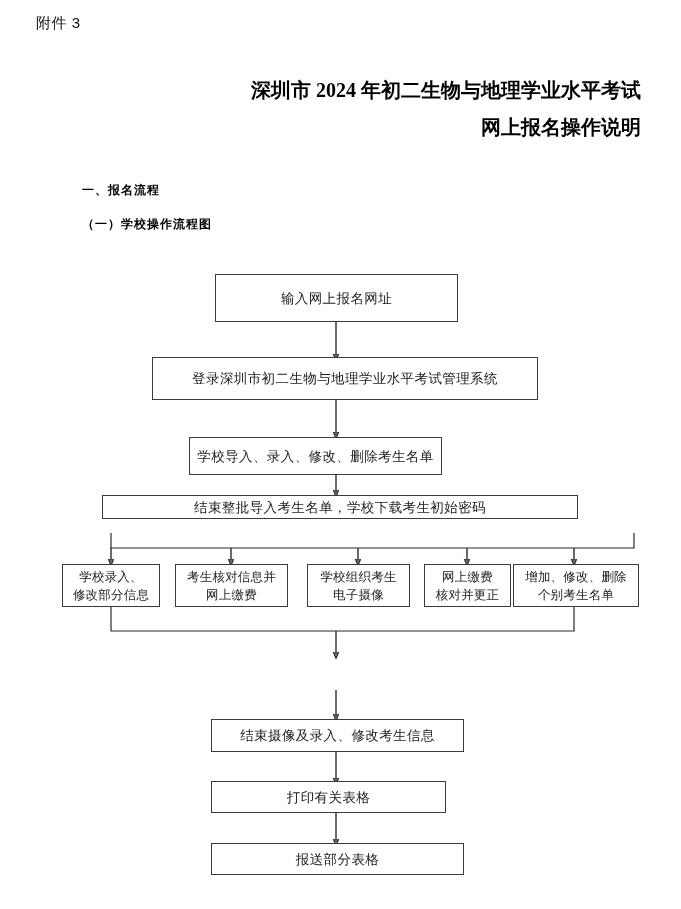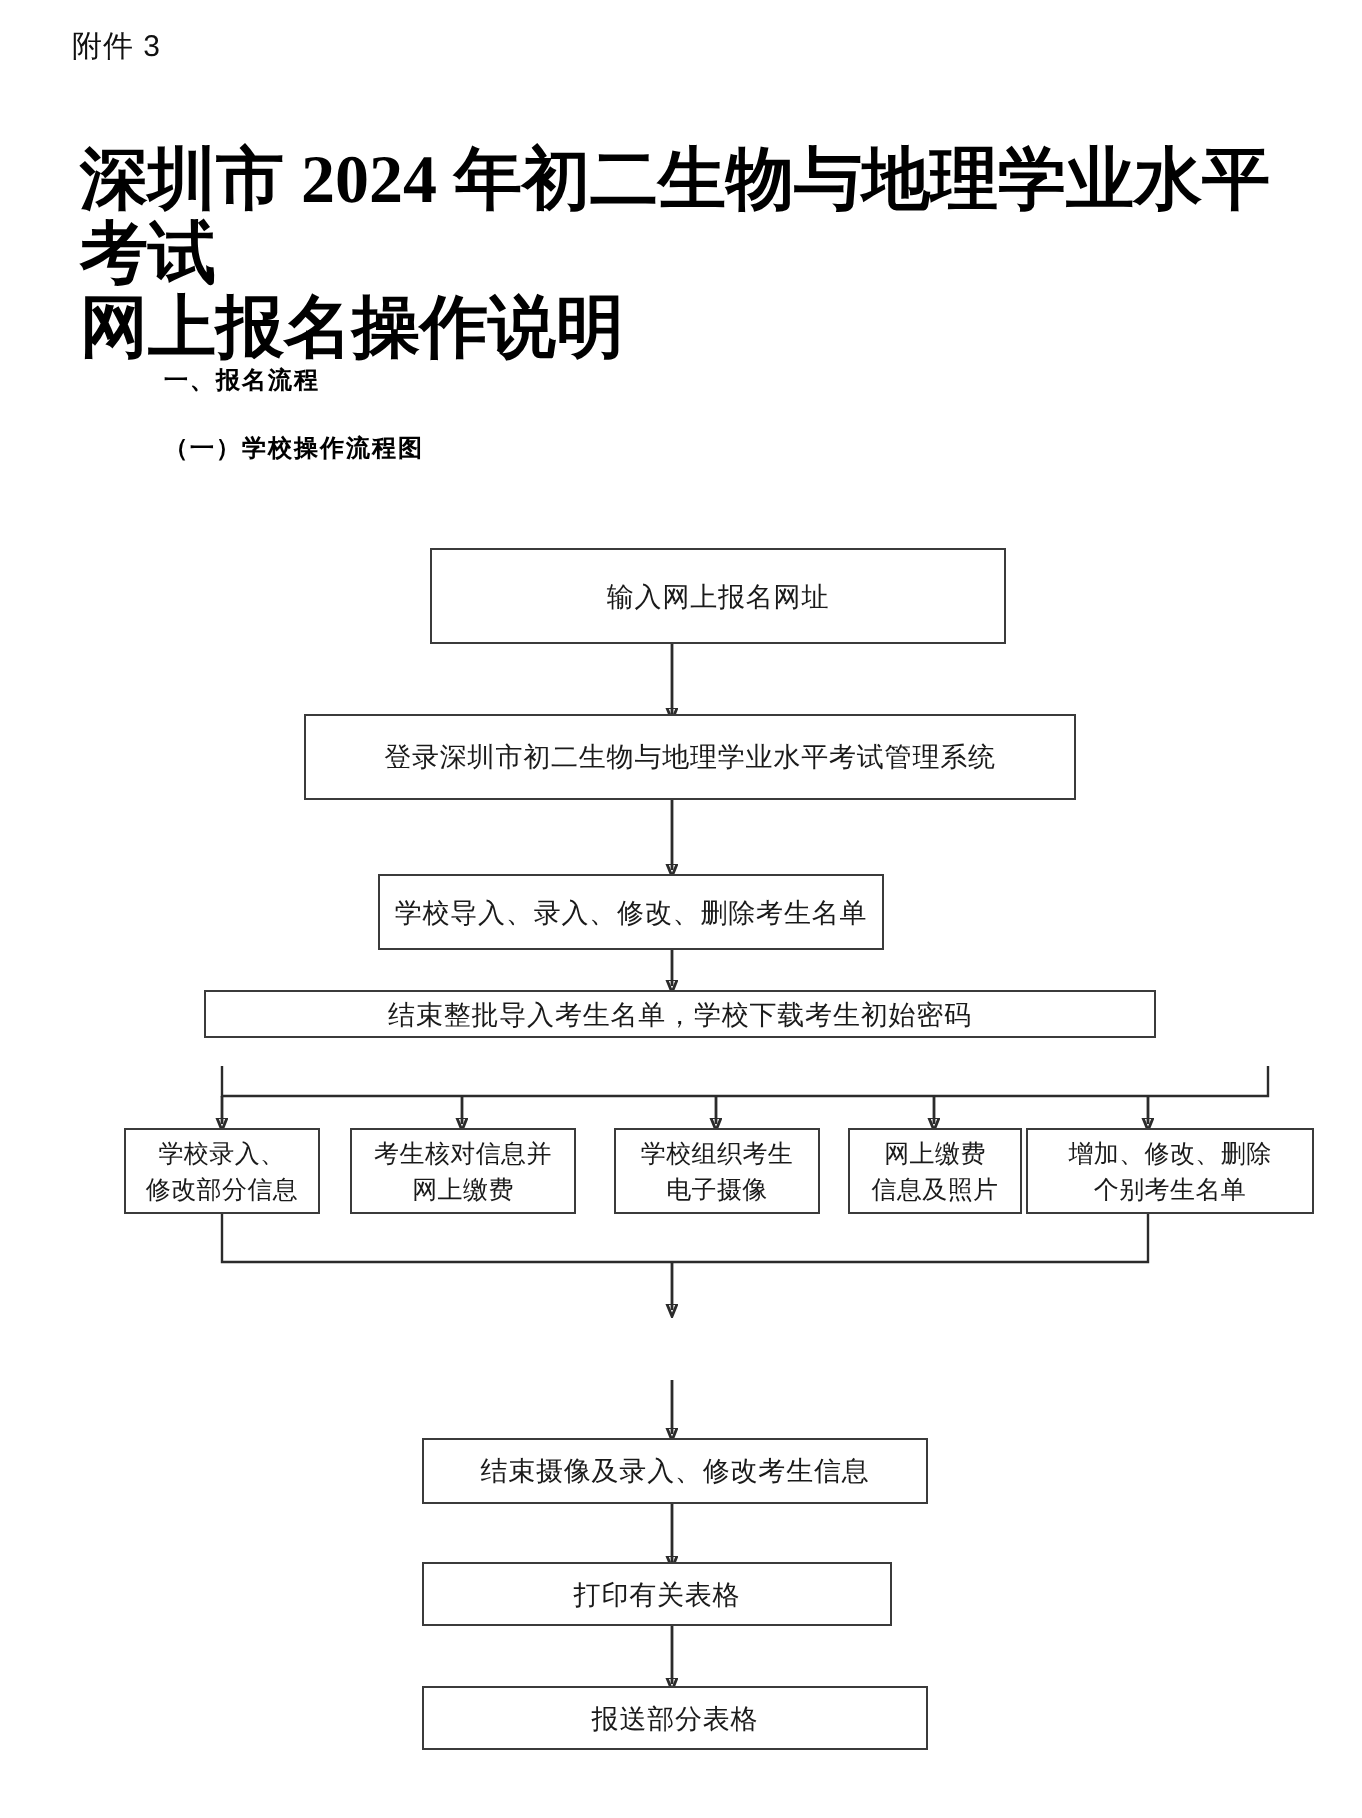--- a/index.html
+++ b/index.html
@@ -29,24 +29,24 @@
     font-size: 15px;
     font-weight: 400;
     letter-spacing: 0.5px;
     color: #111;
   }
   .doc-title {
     position: absolute;
     left: 40px;
     top: 72px;
     width: 601px;
-    text-align: left;
+    text-align: right;
     font-family: "Liberation Serif", "DejaVu Serif", serif;
     font-weight: bold;
-    font-size: 34px;
+    font-size: 20px;
     line-height: 37px;
     letter-spacing: 0px;
     color: #000;
   }
   .doc-title .t-line { display: block; }
 
   .section-heading {
     position: absolute;
     font-family: "Liberation Sans", "DejaVu Sans", sans-serif;
     font-size: 12px;
@@ -143,21 +143,21 @@
 
       <line x1="336" y1="631" x2="336" y2="655" marker-end="url(#arrowhead)"></line>
 
       <line x1="336" y1="690" x2="336" y2="717" marker-end="url(#arrowhead)"></line>
 
       <line x1="336" y1="752" x2="336" y2="781" marker-end="url(#arrowhead)"></line>
 
       <line x1="336" y1="813" x2="336" y2="842" marker-end="url(#arrowhead)"></line>
     </svg>
 
-    <div class="node" style="left:215px; top:274px; width:288px; height:48px;">
+    <div class="node" style="left:215px; top:274px; width:243px; height:48px;">
       <span class="txt">输入网上报名网址</span>
     </div>
 
     <div class="node" style="left:152px; top:357px; width:386px; height:43px;">
       <span class="txt">登录深圳市初二生物与地理学业水平考试管理系统</span>
     </div>
 
     <div class="node" style="left:189px; top:437px; width:253px; height:38px;">
       <span class="txt">学校导入、录入、修改、删除考生名单</span>
     </div>
@@ -183,25 +183,25 @@
     <div class="node small" style="left:307px; top:564px; width:103px; height:43px;">
       <span class="txt">
         <span class="l">学校组织考生</span>
         <span class="l">电子摄像</span>
       </span>
     </div>
 
     <div class="node small" style="left:424px; top:564px; width:87px; height:43px;">
       <span class="txt">
         <span class="l">网上缴费</span>
-        <span class="l">信息及照片</span>
-      </span>
-    </div>
-
-    <div class="node small" style="left:513px; top:564px; width:144px; height:43px;">
+        <span class="l">核对并更正</span>
+      </span>
+    </div>
+
+    <div class="node small" style="left:513px; top:564px; width:126px; height:43px;">
       <span class="txt">
         <span class="l">增加、修改、删除</span>
         <span class="l">个别考生名单</span>
       </span>
     </div>
 
 
     <div class="node" style="left:211px; top:719px; width:253px; height:33px;align-items:center;">
       <span class="txt">结束摄像及录入、修改考生信息</span>
     </div>

